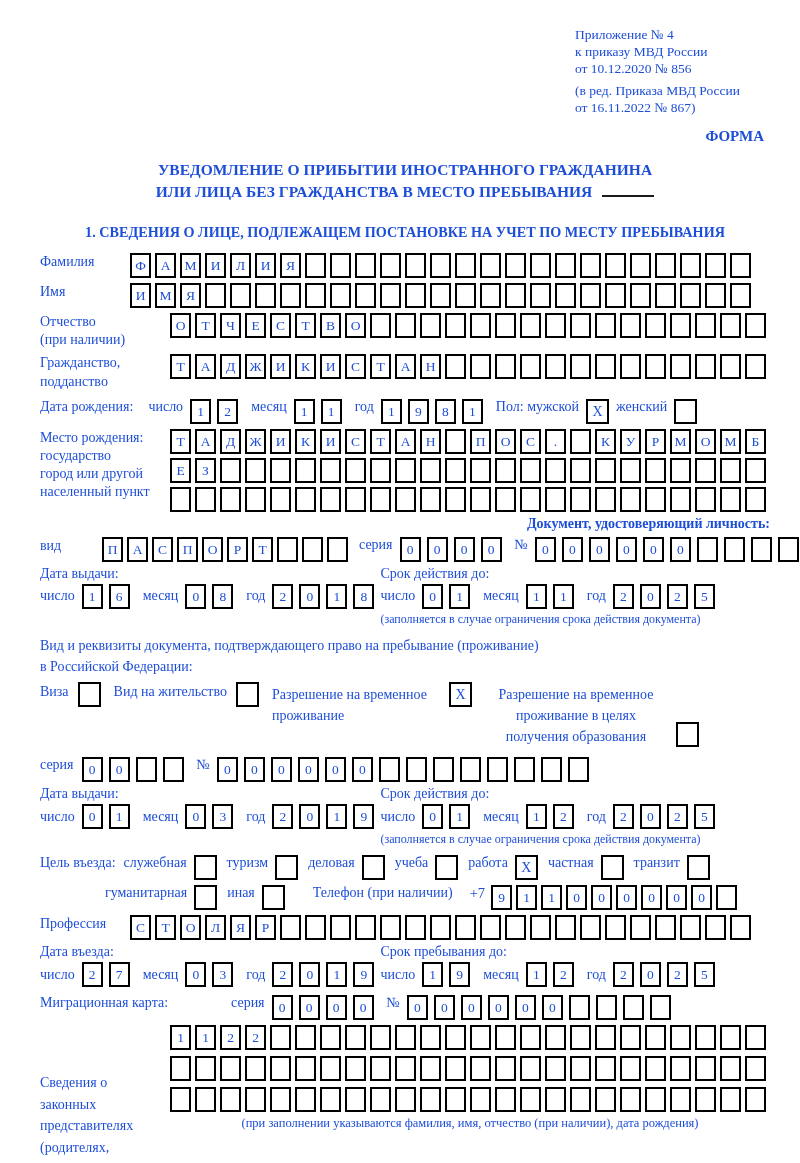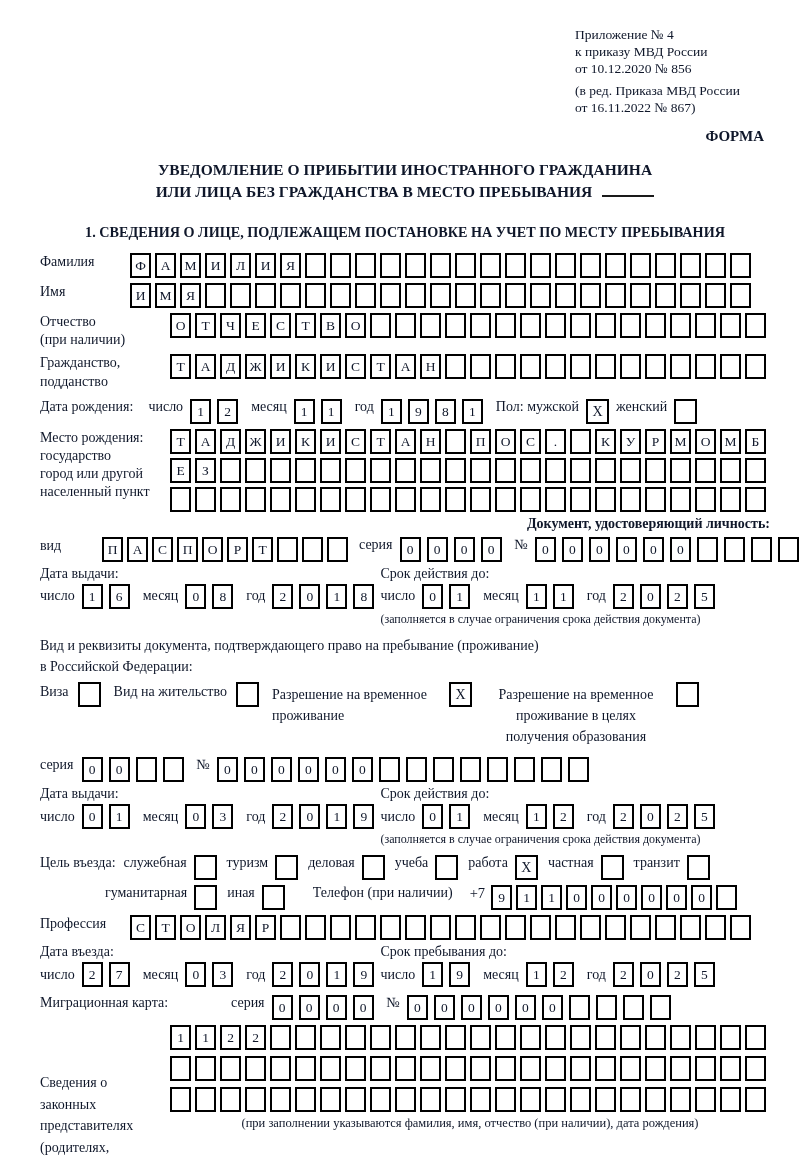--- a/index.html
+++ b/index.html
@@ -1,20 +1,20 @@
 <!DOCTYPE html>
 <html><head>
 <meta charset="utf-8">
 <style>
   html,body{margin:0;padding:0;background:#fff;}
   .page{
     width:800px;height:1163px;box-sizing:border-box;
     padding:26px 30px 0 40px;
     font-family:"Liberation Serif","DejaVu Serif",serif;
-    color:#0f172a;font-size:14px;position:relative;overflow:hidden;
+    color:#1d4ed8;font-size:14px;position:relative;overflow:hidden;
   }
   .annex{margin-left:auto;width:195px;font-size:13.5px;line-height:1.26;}
   .annex .gap{margin-top:5px;}
   .forma{text-align:right;padding-right:6px;font-weight:bold;margin-top:12px;font-size:15px;}
   .title{text-align:center;font-weight:bold;font-size:15.5px;margin-top:14px;line-height:1.45;}
   .title-underline{display:inline-block;width:52px;border-bottom:2px solid #1a1a1a;height:12px;margin-left:10px;}
   .section-heading{font-weight:bold;font-size:14.2px;margin-top:20px;text-align:center;white-space:nowrap;}
   .row{display:flex;align-items:flex-start;margin-top:5px;}
   .row.top{align-items:flex-start;justify-content:space-between;}
   .mt10{margin-top:10px;} .mt8{margin-top:8px;} .mt12{margin-top:12px;}
@@ -37,21 +37,21 @@
   .dates{display:flex;margin-top:4px;}
   .date-col{display:flex;flex-direction:column;}
   .date-col.left{flex:0 0 46%;}
   .date-col.right{flex:1;}
   .date-head{text-align:left;margin-bottom:2px;}
   .date-line{display:flex;align-items:center;}
   .date-note{font-size:12px;margin-top:3px;white-space:nowrap;}
   .intro{margin-top:8px;line-height:1.55;}
   .res-options{display:flex;align-items:flex-start;margin-top:4px;}
   .res-opt{display:flex;align-items:flex-start;margin-right:13px;}
-  .res-opt:last-child{margin-right:0;}
+  .res-opt:last-child{margin-right:0;align-items:flex-end;}
   .res-lbl{padding-top:2px;margin-right:9px;}
   .res-lbl.wide{max-width:168px;line-height:1.5;}
   .res-lbl.wide2{max-width:182px;text-align:center;line-height:1.5;}
   .p-lbl{margin-right:7px;white-space:nowrap;}
   .p-gap{margin-left:10px;}
   .indent65{margin-left:65px;}
   .phone-prefix{margin:0 6px 0 10px;font-size:14.5px;}
   .reps-label{line-height:1.55;margin-top:47px;}
   .reps-note{font-size:12.5px;text-align:center;margin-top:4px;white-space:nowrap;}
   .ml55{margin-left:55px;}

